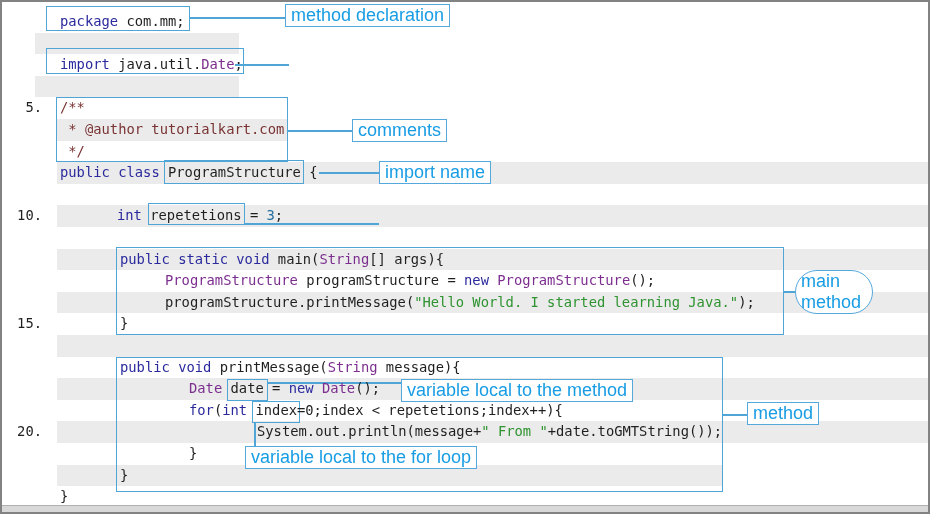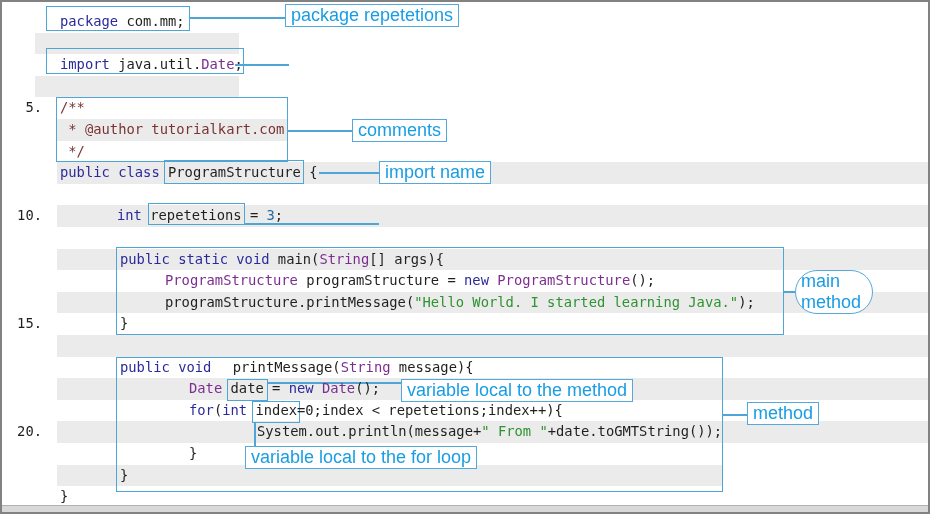--- a/index.html
+++ b/index.html
@@ -60,21 +60,21 @@
     <div class="code-line" style="left: 58px; top: 52.2px;"><span style="color: rgb(42, 42, 157);">import</span><span style="color: rgb(31, 31, 31);"> java.util.</span><span style="color: rgb(124, 46, 143);">Date</span><span style="color: rgb(31, 31, 31);">;</span></div>
     <div class="code-line" style="left: 58px; top: 95.4px;"><span style="color: rgb(122, 51, 51);">/**</span></div>
     <div class="code-line" style="left: 58px; top: 117px;"><span style="color: rgb(122, 51, 51);"> * @author tutorialkart.com</span></div>
     <div class="code-line" style="left: 58px; top: 138.6px;"><span style="color: rgb(122, 51, 51);"> */</span></div>
     <div class="code-line" style="left: 58px; top: 160.2px;"><span style="color: rgb(42, 42, 157);">public</span><span style="color: rgb(31, 31, 31);"> </span><span style="color: rgb(42, 42, 157);">class</span><span style="color: rgb(31, 31, 31);"> ProgramStructure {</span></div>
     <div class="code-line" style="left: 115px; top: 203.4px;"><span style="color: rgb(42, 42, 157);">int</span><span style="color: rgb(31, 31, 31);"> repetetions = </span><span style="color: rgb(36, 110, 158);">3</span><span style="color: rgb(31, 31, 31);">;</span></div>
     <div class="code-line" style="left: 118px; top: 246.6px;"><span style="color: rgb(42, 42, 157);">public</span><span style="color: rgb(31, 31, 31);"> </span><span style="color: rgb(42, 42, 157);">static</span><span style="color: rgb(31, 31, 31);"> </span><span style="color: rgb(42, 42, 157);">void</span><span style="color: rgb(31, 31, 31);"> main(</span><span style="color: rgb(124, 46, 143);">String</span><span style="color: rgb(31, 31, 31);">[] args){</span></div>
     <div class="code-line" style="left: 163px; top: 268.2px;"><span style="color: rgb(124, 46, 143);">ProgramStructure</span><span style="color: rgb(31, 31, 31);"> programStructure = </span><span style="color: rgb(42, 42, 157);">new</span><span style="color: rgb(31, 31, 31);"> </span><span style="color: rgb(124, 46, 143);">ProgramStructure</span><span style="color: rgb(31, 31, 31);">();</span></div>
     <div class="code-line" style="left: 163px; top: 289.8px;"><span style="color: rgb(31, 31, 31);">programStructure.printMessage(</span><span style="color: rgb(46, 147, 48);">"Hello World. I started learning Java."</span><span style="color: rgb(31, 31, 31);">);</span></div>
     <div class="code-line" style="left: 118px; top: 311.4px;"><span style="color: rgb(31, 31, 31);">}</span></div>
-    <div class="code-line" style="left: 118px; top: 354.6px;"><span style="color: rgb(42, 42, 157);">public</span><span style="color: rgb(31, 31, 31);"> </span><span style="color: rgb(42, 42, 157);">void</span><span style="color: rgb(31, 31, 31); padding-left: 13px;"> printMessage(</span><span style="color: rgb(124, 46, 143);">String</span><span style="color: rgb(31, 31, 31);"> message){</span></div>
+    <div class="code-line" style="left: 118px; top: 354.6px;"><span style="color: rgb(42, 42, 157);">public</span><span style="color: rgb(31, 31, 31);"> </span><span style="color: rgb(42, 42, 157);">void</span><span style="color: rgb(31, 31, 31);"> printMessage(</span><span style="color: rgb(124, 46, 143);">String</span><span style="color: rgb(31, 31, 31);"> message){</span></div>
     <div class="code-line" style="left: 187px; top: 376.2px;"><span style="color: rgb(124, 46, 143);">Date</span><span style="color: rgb(31, 31, 31);"> date = </span><span style="color: rgb(42, 42, 157);">new</span><span style="color: rgb(31, 31, 31);"> </span><span style="color: rgb(124, 46, 143);">Date</span><span style="color: rgb(31, 31, 31);">();</span></div>
     <div class="code-line" style="left: 187px; top: 397.8px;"><span style="color: rgb(42, 42, 157);">for</span><span style="color: rgb(31, 31, 31);">(</span><span style="color: rgb(42, 42, 157);">int</span><span style="color: rgb(31, 31, 31);"> index=0;index &lt; repetetions;index++){</span></div>
     <div class="code-line" style="left: 255px; top: 419.4px;"><span style="color: rgb(31, 31, 31);">System.out.println(message+</span><span style="color: rgb(46, 147, 48);">" From "</span><span style="color: rgb(31, 31, 31);">+date.toGMTString());</span></div>
     <div class="code-line" style="left: 187px; top: 441px;"><span style="color: rgb(31, 31, 31);">}</span></div>
     <div class="code-line" style="left: 118px; top: 462.6px;"><span style="color: rgb(31, 31, 31);">}</span></div>
     <div class="code-line" style="left: 58px; top: 484.2px;"><span style="color: rgb(31, 31, 31);">}</span></div>
     <div class="code-box" style="left: 44px; top: 4px; width: 144px; height: 25px; border-color: rgb(79, 165, 213);"></div>
     <div class="code-box" style="left: 44px; top: 46px; width: 198px; height: 26px; border-color: rgb(79, 165, 213);"></div>
     <div class="code-box" style="left: 54px; top: 95px; width: 232px; height: 65px; border-color: rgb(79, 165, 213);"></div>
     <div class="code-box" style="left: 162px; top: 158px; width: 140px; height: 24px; border-color: rgb(79, 165, 213);"></div>
@@ -85,20 +85,20 @@
     <div class="code-box" style="left: 250px; top: 399px; width: 48px; height: 22px; border-color: rgb(79, 165, 213);"></div>
     <div class="connector" style="left: 188px; top: 15px; width: 95px; height: 1.5px; background: rgb(79, 165, 213);"></div>
     <div class="connector" style="left: 233px; top: 62px; width: 54px; height: 1.5px; background: rgb(79, 165, 213);"></div>
     <div class="connector" style="left: 286px; top: 128px; width: 64px; height: 1.5px; background: rgb(79, 165, 213);"></div>
     <div class="connector" style="left: 317px; top: 170px; width: 60px; height: 1.5px; background: rgb(79, 165, 213);"></div>
     <div class="connector" style="left: 243px; top: 221px; width: 134px; height: 1.5px; background: rgb(79, 165, 213);"></div>
     <div class="connector" style="left: 782px; top: 289px; width: 11px; height: 1.5px; background: rgb(79, 165, 213);"></div>
     <div class="connector" style="left: 266px; top: 380px; width: 133px; height: 1.5px; background: rgb(79, 165, 213);"></div>
     <div class="connector" style="left: 721px; top: 412px; width: 24px; height: 1.5px; background: rgb(79, 165, 213);"></div>
     <div class="connector" style="left: 252px; top: 420px; width: 1.5px; height: 24px; background: rgb(79, 165, 213);"></div>
-    <div class="callout" style="left: 283px; top: 2px; color: rgb(24, 157, 228); border-color: rgb(85, 168, 220);">package repetetions</div>
+    <div class="callout" style="left: 283px; top: 2px; color: rgb(24, 157, 228); border-color: rgb(85, 168, 220);">method declaration</div>
     <div class="callout" style="left: 350px; top: 117px; color: rgb(24, 157, 228); border-color: rgb(85, 168, 220);">comments</div>
     <div class="callout" style="left: 377px; top: 159px; color: rgb(24, 157, 228); border-color: rgb(85, 168, 220);">import name</div>
     <div class="callout wrap" style="left: 793px; top: 268px; color: rgb(24, 157, 228); border-color: rgb(85, 168, 220); width: 78px;">main method</div>
     <div class="callout" style="left: 399px; top: 377px; color: rgb(24, 157, 228); border-color: rgb(85, 168, 220);">variable local to the method</div>
     <div class="callout" style="left: 745px; top: 400px; color: rgb(24, 157, 228); border-color: rgb(85, 168, 220);">method</div>
     <div class="callout" style="left: 243px; top: 444px; color: rgb(24, 157, 228); border-color: rgb(85, 168, 220);">variable local to the for loop</div>
   </div>
 
 </body></html>

